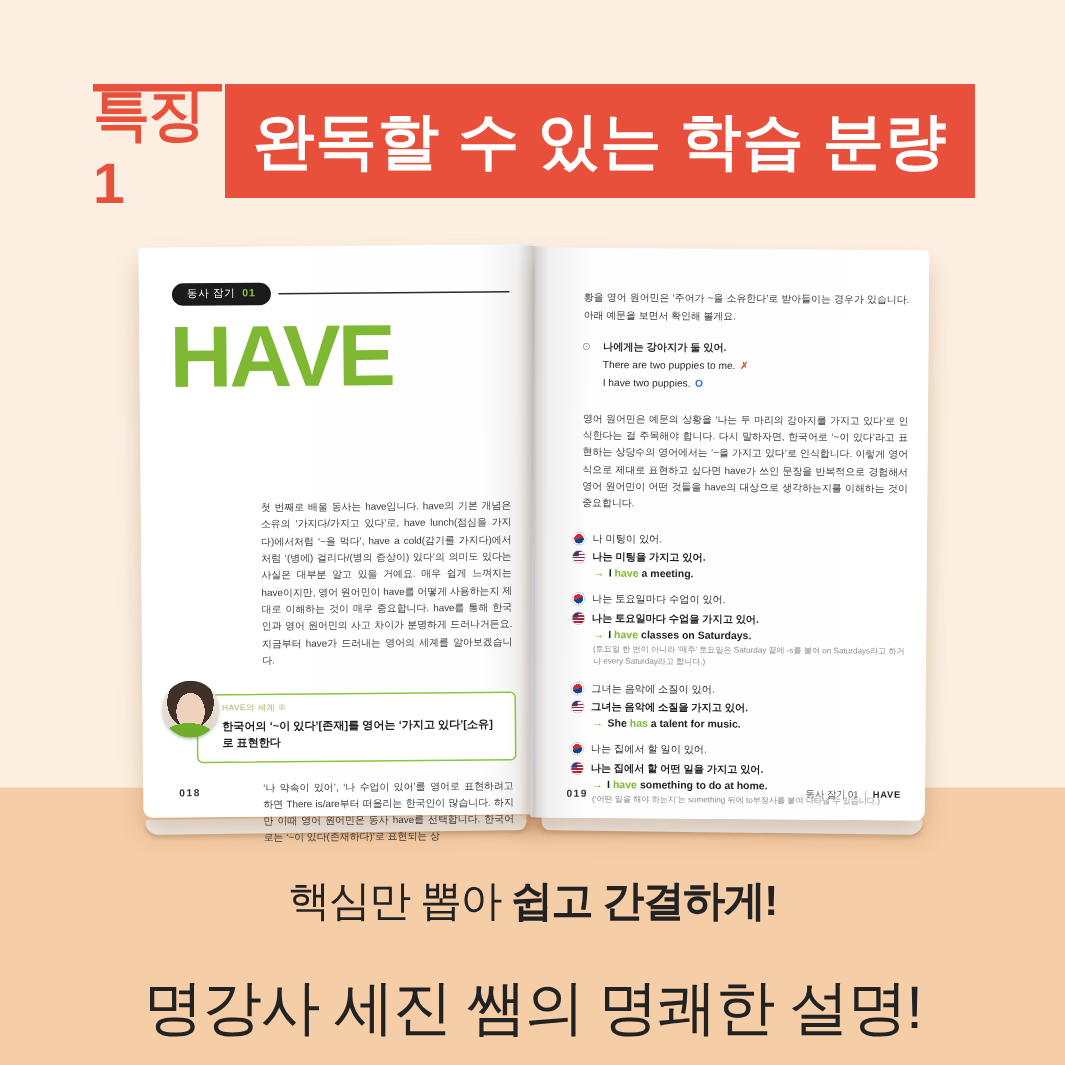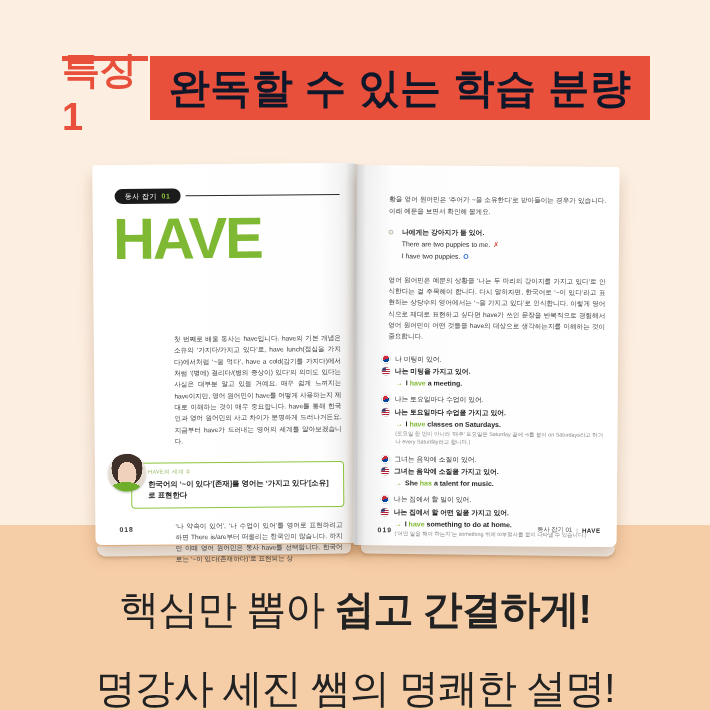--- a/index.html
+++ b/index.html
@@ -2,24 +2,24 @@
 <html><head>
 <meta charset="utf-8">
 <style>
   * { margin:0; padding:0; box-sizing:border-box; }
   html,body { width:710px; height:710px; }
   body { font-family:"Liberation Sans","DejaVu Sans",sans-serif; overflow:hidden; }
   .scene { position:relative; width:710px; height:710px; background:#fcefe2; }
   .bg-bottom { position:absolute; left:0; top:525px; width:710px; height:185px; background:#f5cda7; }
 
   
-  .header { position:absolute; left:62px; top:56px; width:588px; height:64px; display:flex; align-items:stretch; }
+  .header { position:absolute; left:62px; top:56px; width:588px; height:76px; display:flex; align-items:stretch; }
   .feature-badge { width:86px; border-top:5px solid #e8503c; color:#e8503c; font-size:38px; font-weight:800;
     display:flex; align-items:center; justify-content:center; letter-spacing:-1px; padding-top:3px; }
-  .title-banner { flex:1; margin-left:2px; background:#e8503c; color:#0f172a; font-size:41px; font-weight:800;
+  .title-banner { flex:1; margin-left:2px; background:#e8503c; color:#ffffff; font-size:41px; font-weight:800;
     display:flex; align-items:center; justify-content:center; letter-spacing:0.5px; white-space:nowrap; }
 
   
   .book { position:absolute; left:94px; top:164px; width:524px; height:386px; }
   .book-shadow { position:absolute; left:14px; right:10px; bottom:-10px; height:26px;
     background:radial-gradient(ellipse 50% 50% at 50% 50%, rgba(150,90,40,.38), rgba(150,90,40,0) 72%); filter:blur(4px); }
   .under-page { position:absolute; bottom:-5px; height:10px; background:#f4f1ed; box-shadow:0 2px 3px rgba(120,80,40,.25); }
   .under-left  { left:3px;  width:254px; border-radius:2px 0 8px 12px; transform:rotate(-0.7deg); }
   .under-right { right:3px; width:254px; border-radius:0 2px 12px 8px; transform:rotate(0.7deg); }
   .page { position:absolute; top:0; width:263px; height:380px; box-shadow:0 10px 16px rgba(140,85,40,.28); }
@@ -76,21 +76,21 @@
   .pair-en { margin:3px 0 0 1px; font-size:7px; font-weight:700; color:#1f1f1f; }
   .arrow { color:#7fb832; margin-right:3px; }
   .verb { color:#7fb832; margin:0 2px; }
   .pair-note { margin:2px 0 0 1px; font-size:5.4px; line-height:1.6; color:#8a8a8a; }
   .rp-footer { position:absolute; right:16px; bottom:12px; font-size:6.2px; color:#555; display:flex; align-items:center; }
   .rp-footer .divider { margin:0 4px; color:#aaa; }
   .rp-footer .ftitle { font-weight:800; color:#1f1f1f; letter-spacing:0.5px; }
 
   
   .caption { position:absolute; left:0; top:582px; width:710px; text-align:center; color:#222; }
-  .caption-line1 { font-size:40px; font-weight:500; letter-spacing:-1px; }
+  .caption-line1 { font-size:28px; font-weight:500; letter-spacing:-1px; }
   .caption-line1 .strong { font-weight:900; }
   .caption-line2 { margin-top:24px; font-size:40px; font-weight:500; letter-spacing:-1px; }
 </style>
 </head>
 <body>
 
 <div class="scene">
   <div class="bg-bottom"></div>
 
   <div class="header">

